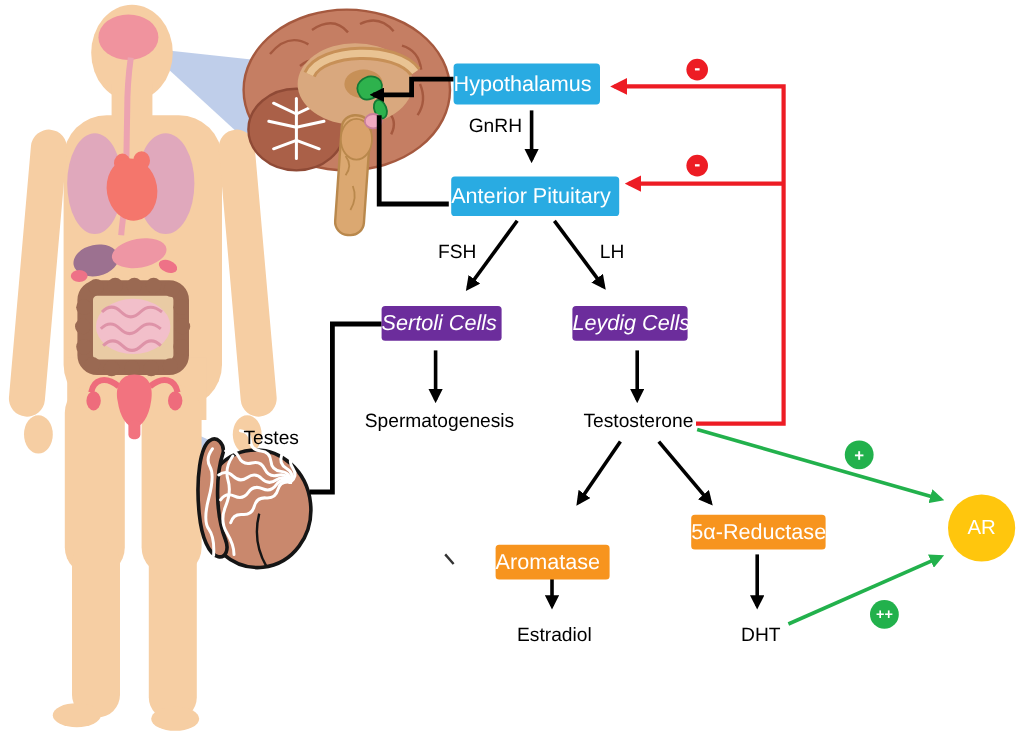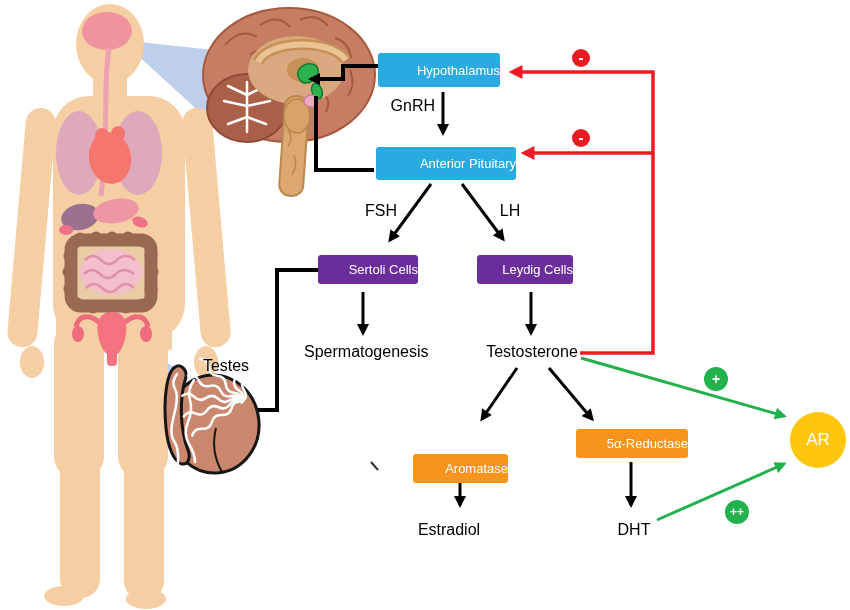--- a/index.html
+++ b/index.html
@@ -1,22 +1,22 @@
 <!DOCTYPE html>
 <html><head>
 <meta charset="utf-8">
 <style>
   html,body{margin:0;padding:0;background:#fff;}
   #stage{position:relative;width:850px;height:610px;background:#ffffff;overflow:hidden;
          font-family:"Liberation Sans",sans-serif;}
   #art{position:absolute;left:0;top:0;}
-  .box{position:absolute;display:flex;align-items:center;justify-content:flex-end;
-       color:#fff;font-size:13px;border-radius:3px;white-space:nowrap;}
+  .box{position:absolute;display:flex;align-items:center;justify-content:flex-start;
+       color:#fff;font-size:18px;border-radius:3px;white-space:nowrap;}
   .box.blue{background:#29ABE2;}
-  .box.purple{background:#6C2D9C;}
+  .box.purple{background:#6C2D9C;font-style:italic;}
   .box.orange{background:#F7941E;}
   .lbl{position:absolute;color:#000;font-size:16px;text-align:center;white-space:nowrap;}
   .lbl.big{font-size:16px;}
   .badge{position:absolute;border-radius:50%;color:#fff;display:flex;align-items:center;
          justify-content:center;font-weight:bold;line-height:1;}
   .badge.red{background:#ED1C24;width:18px;height:18px;font-size:15px;padding-bottom:2px;box-sizing:border-box;}
   .badge.green{background:#22B14C;width:24px;height:24px;font-size:14px;}
   .node-circle{position:absolute;border-radius:50%;background:#FFC60D;color:#fff;
          width:56px;height:56px;display:flex;align-items:center;justify-content:center;font-size:17px;}
 </style>
@@ -222,21 +222,21 @@
     </div>
 <div class="box orange" style="left:576px;top:429px;width:112px;height:29px;">
       <span>5α-Reductase</span>
     </div>
 
 <div class="lbl big" style="left:383px;top:97px;width:52px;text-align:right;">GnRH</div>
 <div class="lbl big" style="left:361px;top:202px;width:40px;">FSH</div>
 <div class="lbl big" style="left:492px;top:202px;width:36px;">LH</div>
 <div class="lbl" style="left:304px;top:343px;width:120px;">Spermatogenesis</div>
 <div class="lbl" style="left:486px;top:343px;width:92px;">Testosterone</div>
-<div class="lbl" style="left:417px;top:521px;width:64px;">Estradiol</div>
+<div class="lbl" style="left:430px;top:521px;width:64px;">Estradiol</div>
 <div class="lbl" style="left:612px;top:521px;width:44px;">DHT</div>
 <div class="lbl big" style="left:197px;top:357px;width:58px;">Testes</div>
 
 <div class="badge red" style="left:572px;top:49px;">-</div>
 <div class="badge red" style="left:572px;top:129px;">-</div>
 <div class="badge green" style="left:704px;top:367px;">+</div>
 <div class="badge green" style="left:725px;top:500px;font-size:12px;">++</div>
 <div class="node-circle" style="left:790px;top:412px;align-items:center;">
       <span>AR</span>
     </div>

